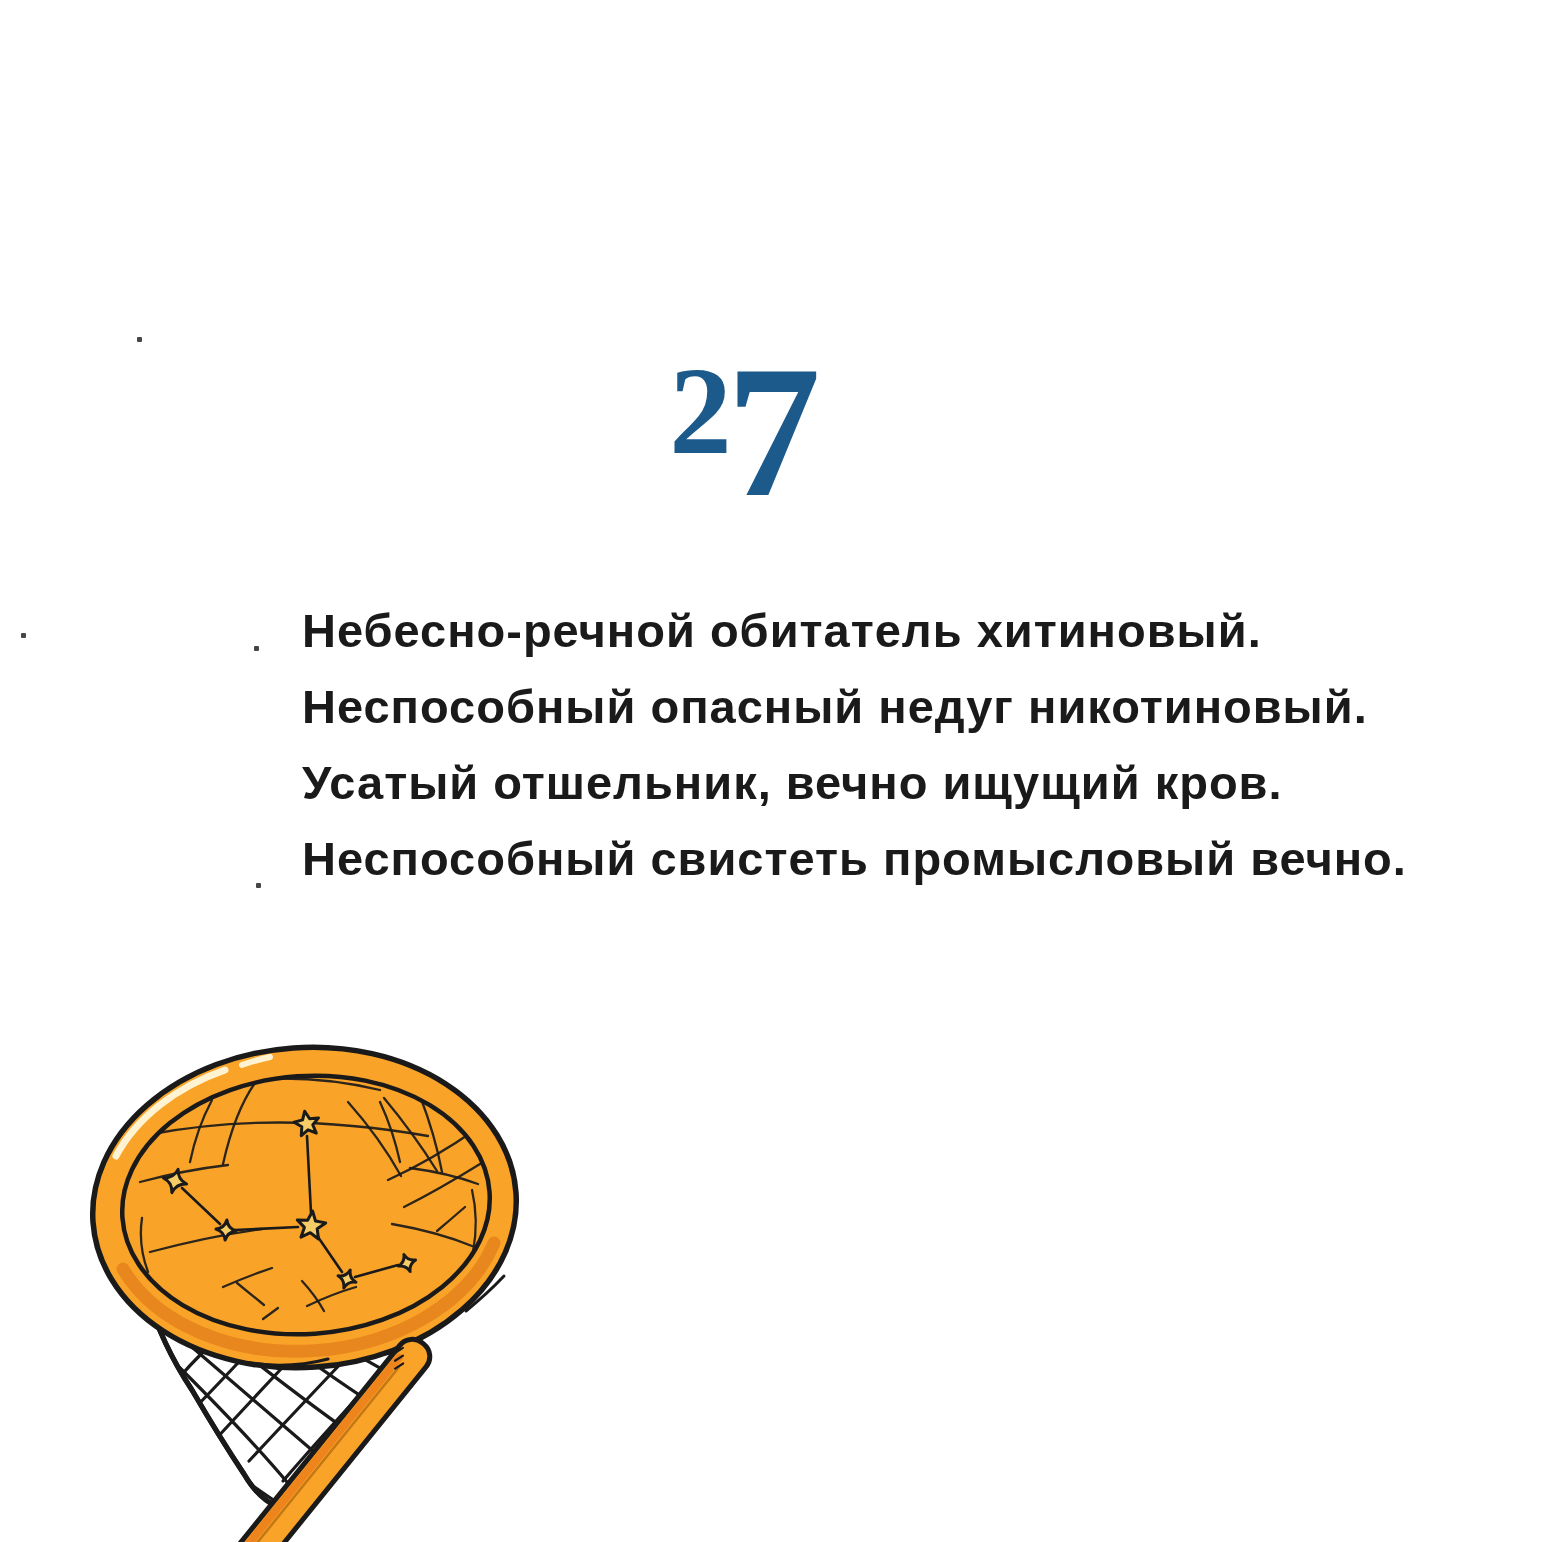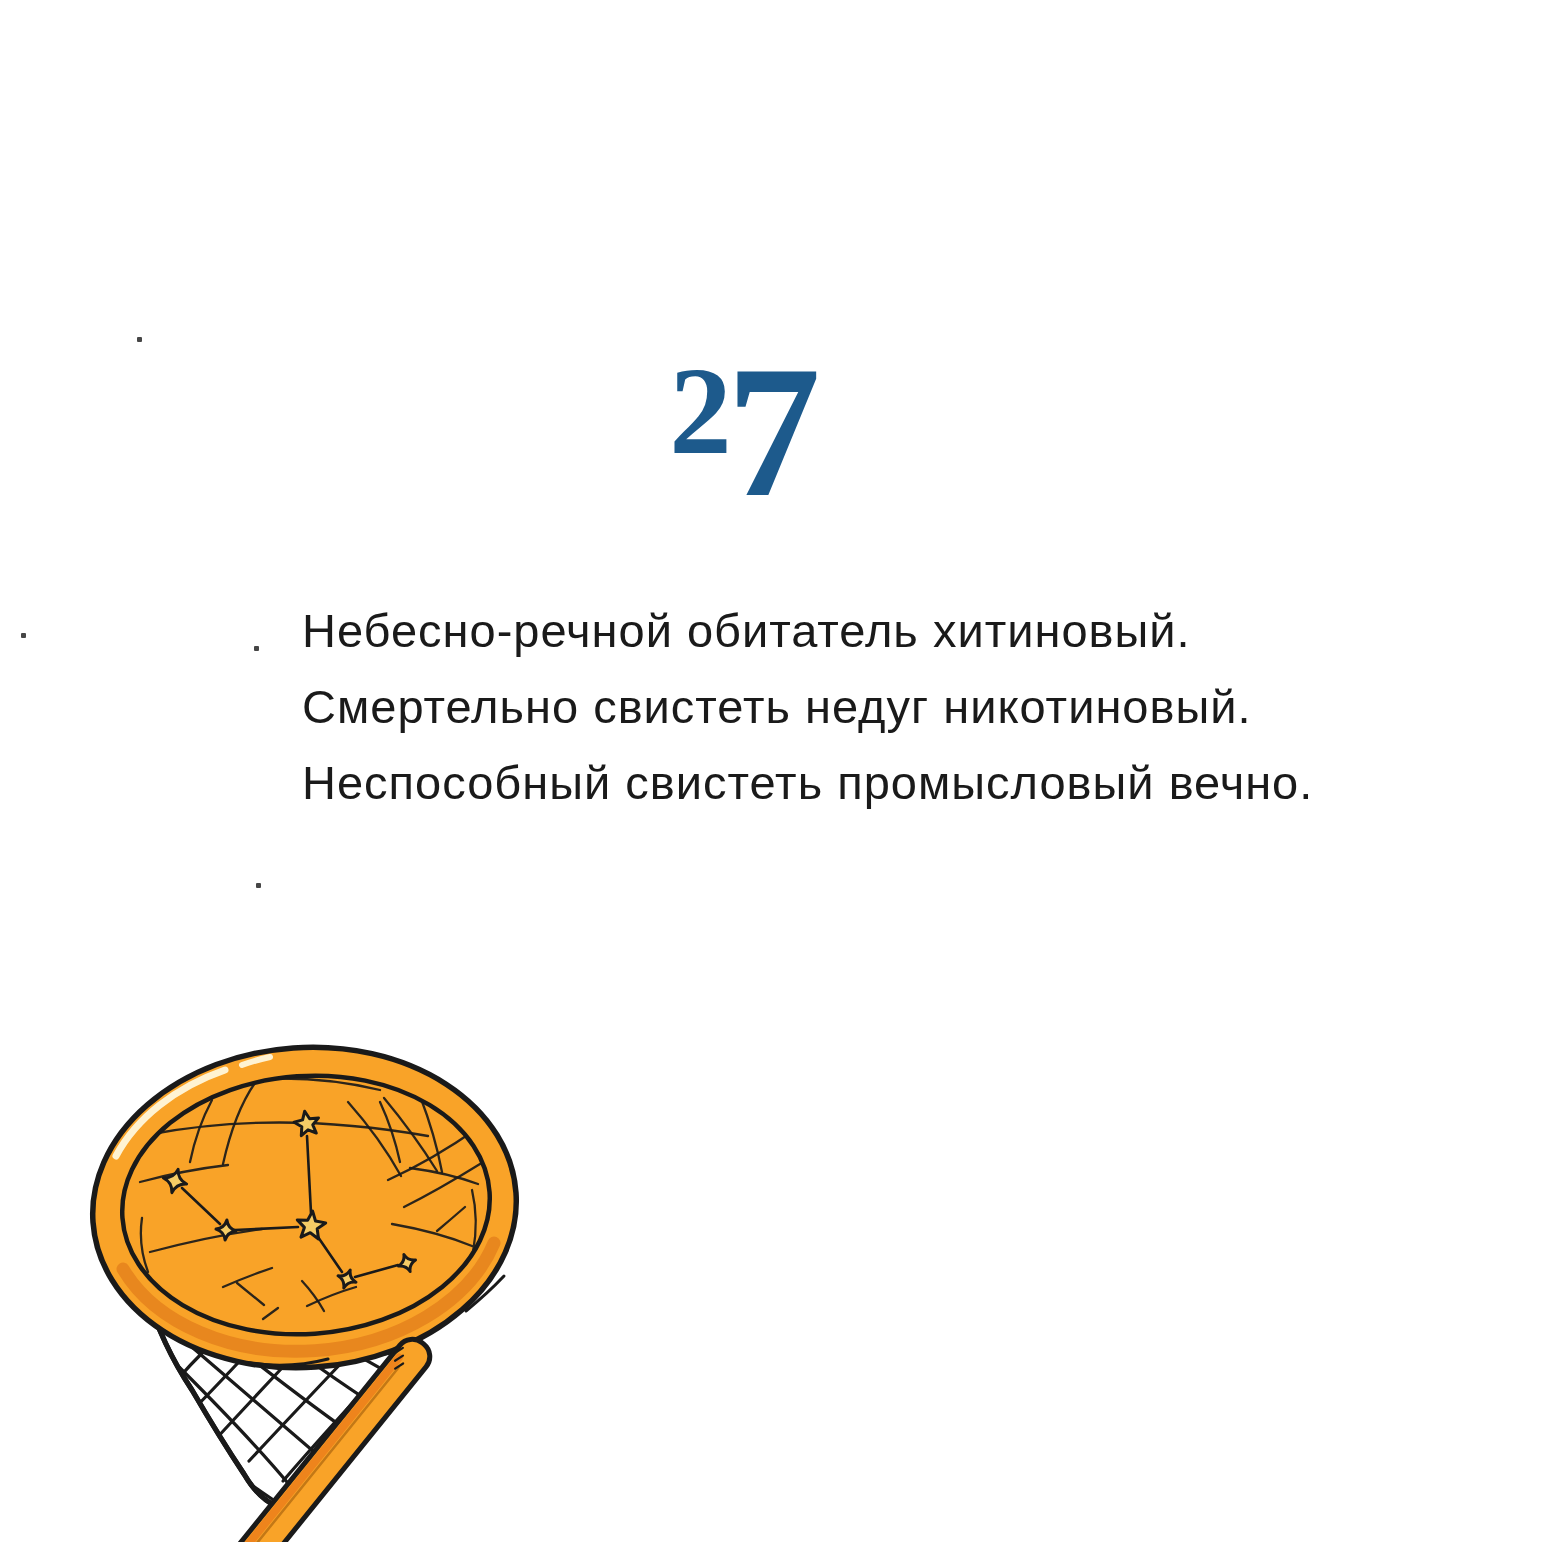--- a/index.html
+++ b/index.html
@@ -18,21 +18,21 @@
     display:flex; justify-content:center;
     color:var(--number-blue);
     font-family:"Liberation Serif", serif; font-weight:700;
   }
   .rn-inner{ display:flex; align-items:flex-start; transform:translateX(-26px); }
   .digit-tens{ font-size:125px; line-height:1; display:block; }
   .digit-ones{ font-size:188px; line-height:1; display:block; margin-top:-11px; margin-left:-5px; }
   .poem{
     position:absolute; left:302px; top:593px;
     font-size:47px; line-height:76px; letter-spacing:1px;
-    color:var(--text-color); white-space:nowrap; font-weight:400;
+    color:var(--text-color); white-space:nowrap; font-weight:700;
   }
   .poem-line{ height:76px; }
   .speck{ position:absolute; width:5px; height:5px; background:#262626; border-radius:1px; opacity:.85; }
   .net-illustration{ position:absolute; left:80px; top:1040px; width:560px; height:502px; }
 
   
   .ink-line{ stroke:var(--ink); fill:none; stroke-linecap:round; }
   .mesh{ stroke:var(--ink); fill:none; stroke-width:2.3; stroke-linecap:round; opacity:.92; }
   .bagmesh{ stroke:var(--ink); fill:none; stroke-width:3.2; stroke-linecap:round; }
   .const-line{ stroke:var(--ink); stroke-width:2.6; stroke-linecap:round; }
@@ -53,21 +53,22 @@
 
   <div class="riddle-number">
     <div class="rn-inner">
       <span class="digit-tens">2</span>
       <span class="digit-ones">7</span>
     </div>
   </div>
 
   <div class="poem">
     <div class="poem-line">Небесно-речной обитатель хитиновый.</div>
-    <div class="poem-line">Смертельно свистеть недуг никотиновый.</div>
+    <div class="poem-line">Неспособный опасный недуг никотиновый.</div>
+    <div class="poem-line">Усатый отшельник, вечно ищущий кров.</div>
     <div class="poem-line">Неспособный свистеть промысловый вечно.</div>
   </div>
 
   <div id="specks">
       <div class="speck" style="left: 137px; top: 337px;"></div>
       <div class="speck" style="left: 21px; top: 633px;"></div>
       <div class="speck" style="left: 254px; top: 646px;"></div>
       <div class="speck" style="left: 256px; top: 883px;"></div>
     </div>
 

